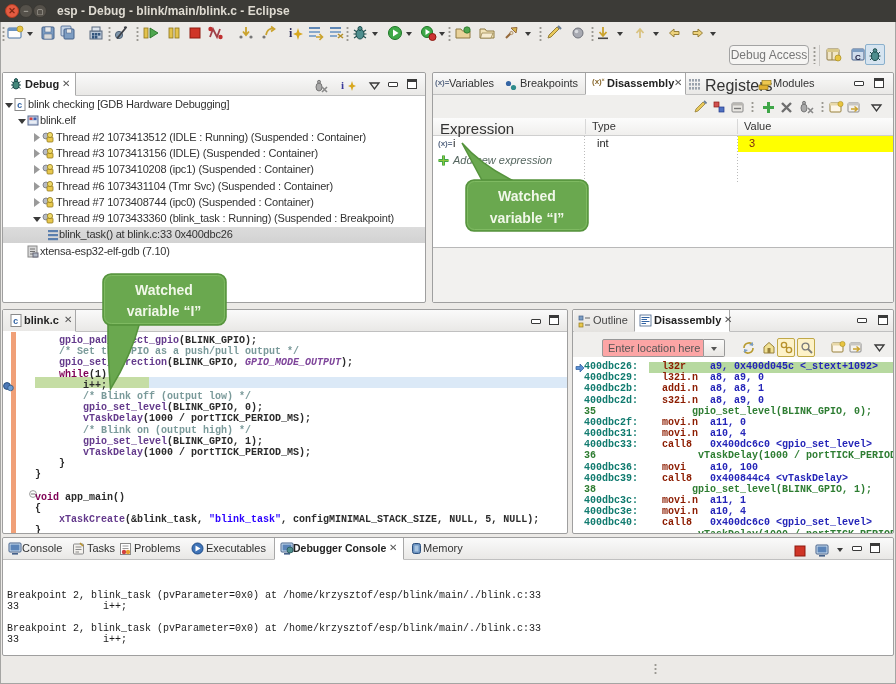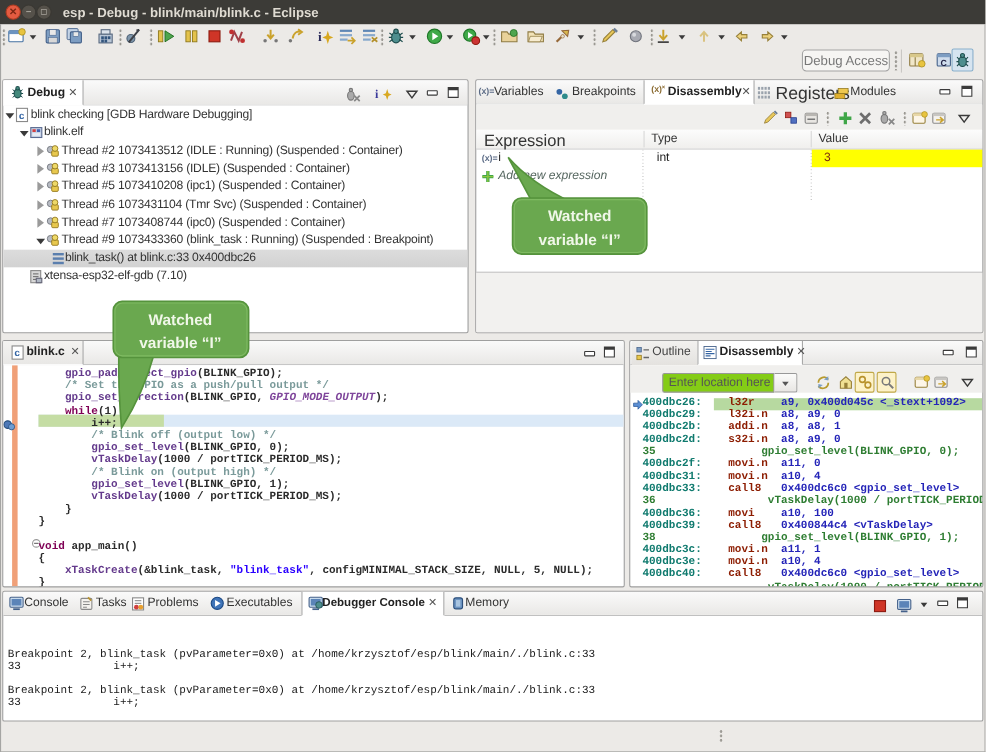--- a/index.html
+++ b/index.html
@@ -478,21 +478,21 @@
   <svg style="left:4px;top:4px" width="13" height="13">
         <rect x="1" y="1" width="11" height="11" fill="#fff" stroke="#44618a" stroke-width=".8"></rect>
         <path d="M2.5 3.5 L10.5 3.5 M2.5 5.5 L8 5.5 M2.5 7.5 L10.5 7.5 M2.5 9.5 L7 9.5" stroke="#3465a4" stroke-width="1"></path>
       </svg>
   <span class="tx" style="left:19px;top:4px">Disassembly</span>
       <span class="tx cls" style="left:89px;top:4px">✕</span>
  </div>
  <div class="mini" style="left:284px;top:8px"></div>
  <div class="maxi" style="left:305px;top:5px"></div>
  <div class="a" style="left:0;top:22px;width:320px;height:25px;background:#f0efed"></div>
- <div class="a" style="left:29px;top:29px;width:102px;height:18px;background:#84cc16;border:1px solid #989898;border-radius:2px 0 0 2px">
+ <div class="a" style="left:29px;top:29px;width:102px;height:18px;background:#fca5a5;border:1px solid #989898;border-radius:2px 0 0 2px">
       <span class="tx" style="left:5px;top:2px;font-size:11px;color:#555;width:94px;overflow:hidden">Enter location here</span>
     </div>
  <div class="a" style="left:131px;top:29px;width:21px;height:18px;background:linear-gradient(#fbfbfa,#e8e6e3);border:1px solid #989898;border-left:none;border-radius:0 2px 2px 0">
       <div class="dar" style="left:7px;top:7px;border-top-color:#555"></div>
     </div>
  <svg style="left:168px;top:30px" width="15" height="15">
       <path d="M3 8 A5 5 0 0 1 12 5 M12 8 A5 5 0 0 1 3 11" stroke="#b89b30" stroke-width="1.6" fill="none"></path>
       <path d="M12 2 L12 6 L8 5 Z" fill="#7a9ec4"></path>
       <path d="M3 13 L3 9 L7 10 Z" fill="#7a9ec4"></path>
     </svg>

